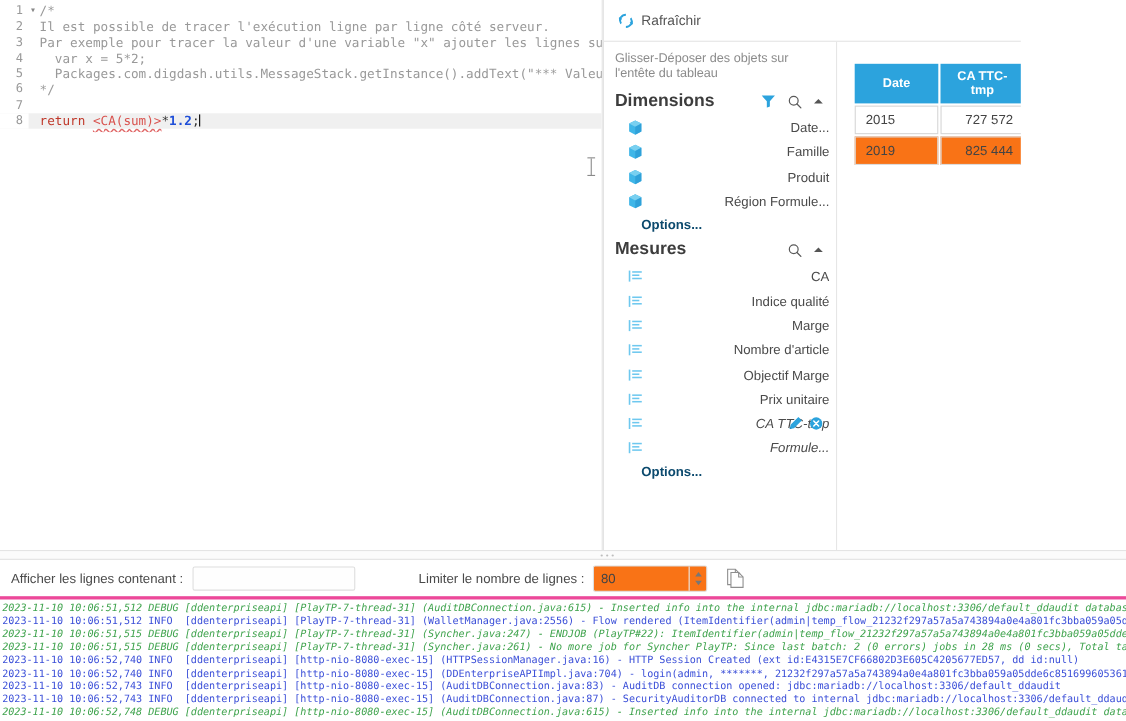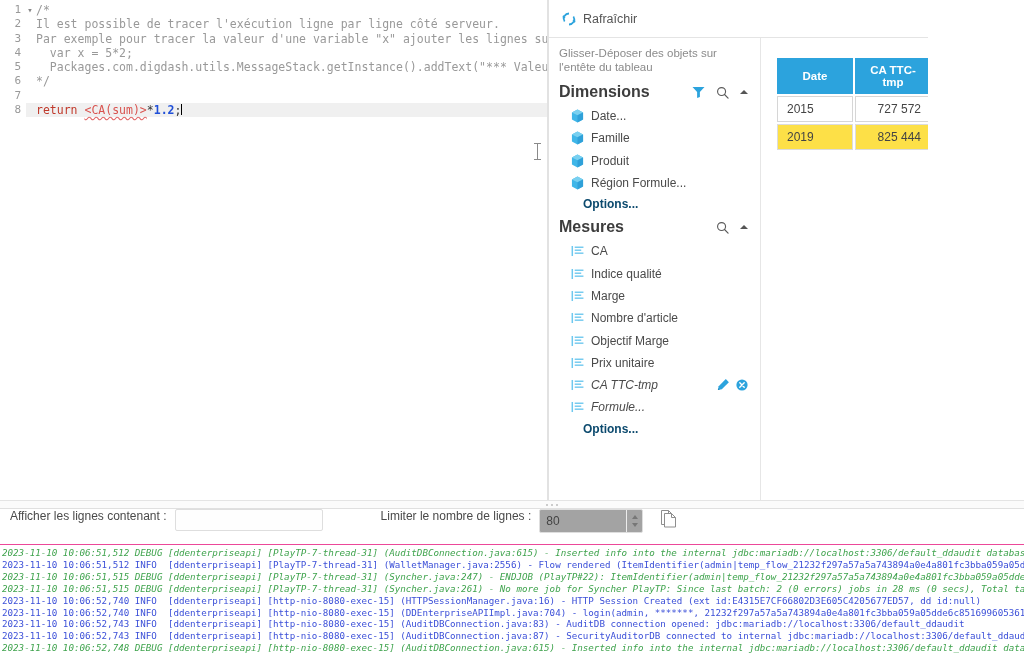--- a/index.html
+++ b/index.html
@@ -145,20 +145,21 @@
     border-right: 4px solid transparent;
     border-bottom: 4px solid #555;
     display: block;
   }
   .obj-item {
     display: flex; align-items: center; gap: 7px;
     height: 22.3px; padding-left: 12px;
     font-size: 12px; color: #4a4a4a;
     cursor: pointer;
     position: relative;
+    justify-content: space-between;
   }
   .obj-item.italic .obj-label { font-style: italic; }
   .obj-label { white-space: nowrap; overflow: hidden; }
   .icon-cube { width: 13px; height: 14px; display: block; flex: 0 0 auto;}
   .icon-measure { width: 13px; height: 12px; display:block; flex: 0 0 auto; }
   .obj-actions {
     position: absolute; right: 6px; top: 50%; transform: translateY(-50%);
     display: flex; align-items: center; gap: 6px;
   }
   .icon-pencil { width: 14px; height: 14px; display: block; }
@@ -180,55 +181,55 @@
     min-width: 76px;
   }
   table.data-grid td {
     background: #fff;
     border: 1px solid #d6d6d6;
     font-size: 12px;
     color: #444;
     padding: 5px 9px;
     height: 23px;
   }
-  table.data-grid tr.alt td { background: #fde047; border-color: #dcdcdc; }
+  table.data-grid tr.alt td { background: #f97316; border-color: #dcdcdc; }
   table.data-grid td.num { text-align: right; }
   table.data-grid td.dim { text-align: left; }
 
   
   .hsplit {
     position: absolute; left: 0; top: 500px; width: 1024px; height: 9px;
     background: #fbfbfb; border-top: 1px solid #e4e4e4; border-bottom: 1px solid #e0e0e0;
   }
   .hsplit .dots { position: absolute; left: 546px; top: 3px; display: flex; gap: 3px; }
   .hsplit .dots i { width: 2px; height: 2px; border-radius: 50%; background: #bdbdbd; display:block; }
 
   
   .log-panel {
     position: absolute; left: 0; top: 509px; width: 1024px; height: 146px;
     background: #fff;
   }
   .log-controls {
-    height: 36px; display: flex; align-items: flex-start;
+    height: 36px; display: flex; align-items: center;
     padding: 0 8px 0 10px; gap: 8px;
-    border-bottom: 1px solid #ec4899;
+    border-bottom: 3px solid #ec4899;
   }
   .ctl-label { font-size: 12px; color: #4a4a4a; white-space: nowrap; }
   .ctl-input {
     width: 148px; height: 22px;
     border: 1px solid #dedede; border-radius: 2px;
     background: #fefefe;
     font-size: 12px; padding: 0 5px; color: #333;
     font-family: "Liberation Sans", sans-serif;
   }
   .spacer-sm { width: 42px; }
   .spinner-wrap {
     display: flex; align-items: center;
     border: 1px solid #dedede; border-radius: 2px;
-    height: 24px; width: 104px; background: #a3a3a3;
+    height: 24px; width: 104px; background: #f97316;
     padding-left: 6px;
   }
   .spinner-wrap .val { flex: 1; font-size: 12px; color: #444; }
   .spin-arrows {
     width: 16px; height: 22px;
     display: flex; flex-direction: column; justify-content: center; align-items: center;
     gap: 4px;
     border-left: 1px solid #ececec;
   }
   .spin-up { width:0;height:0;border-left:3px solid transparent;border-right:3px solid transparent;border-bottom:4px solid #777; }

